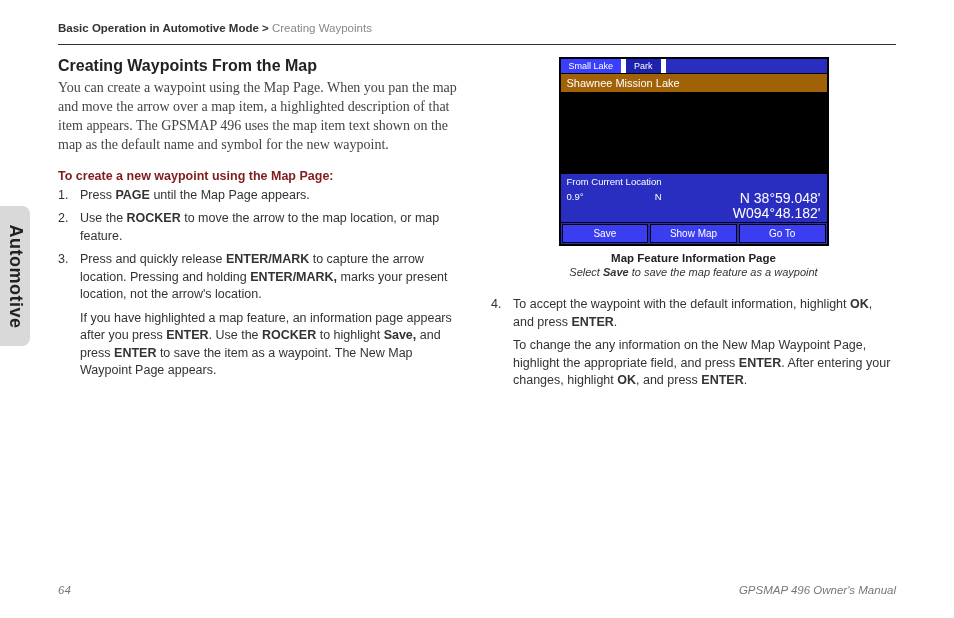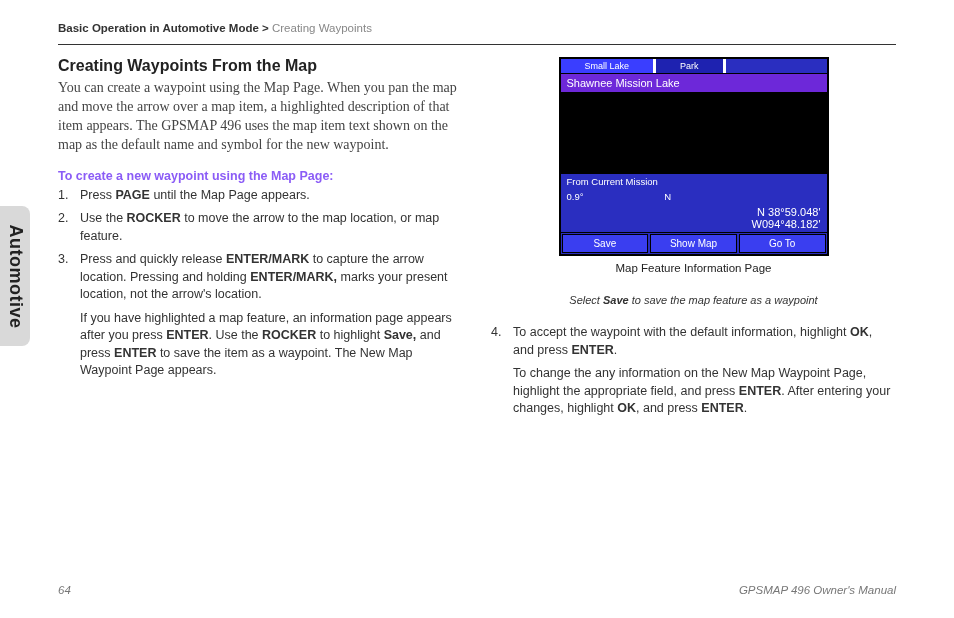--- a/index.html
+++ b/index.html
@@ -59,21 +59,21 @@
   p.intro {
     font-family: Georgia, "Times New Roman", serif;
     font-size: 14px;
     color: #444;
     line-height: 1.35;
     margin-bottom: 14px;
   }
   p.subhead {
     font-size: 12.5px;
     font-weight: bold;
-    color: #8b5cf6;
+    color: #7f1d1d;
     margin-bottom: 4px;
   }
   ol.steps {
     list-style: none;
     font-size: 12.5px;
     color: #333;
     line-height: 1.4;
   }
   ol.steps > li {
     position: relative;
@@ -96,28 +96,28 @@
     border: 2px solid #000;
     font-family: Arial, sans-serif;
     font-size: 10px;
     color: #fff;
   }
   .device .tabs {
     display: flex;
     background: #2a2ec0;
   }
   .device .tabs .tab {
-    padding: 2px 24px;
+    padding: 2px 8px;
     font-size: 9px;
-    border-right: 3px solid #ffffff;
+    border-right: 5px solid #ffffff;
     background: #1e22b0;
   }
   .device .tabs .tab.active { background: #3a3eff; }
   .device .title-row {
-    background: #6d28d9;
+    background: #a16207;
     padding: 3px 6px;
     font-size: 11px;
     border-top: 1px solid #000;
     border-bottom: 1px solid #000;
   }
   .device .map-area {
     height: 80px;
     background: #000;
   }
   .device .loc-label {
@@ -127,40 +127,40 @@
     border-top: 1px solid #000;
   }
   .device .loc-row {
     display: flex;
     background: #2a2ec0;
     padding: 2px 6px;
     font-size: 9.5px;
     justify-content: space-between;
     border-bottom: 1px solid #000;
   }
-  .device .loc-row .coords { text-align: right; line-height: 1.05; font-size: 11px; margin-top: 16px; }
+  .device .loc-row .coords { text-align: right; line-height: 1.05; font-size: 14px; }
   .device .btn-row {
     display: flex;
     background: #2a2ec0;
   }
   .device .btn-row .dbtn {
     flex: 1;
     text-align: center;
     font-size: 10px;
     padding: 3px 0;
     background: #3a3ef0;
     border: 1px solid #000;
     margin: 1px;
   }
   .caption {
     text-align: center;
     font-size: 11.5px;
     color: #222;
   }
-  .caption .cap-title { font-weight: normal; display: block; margin-bottom: 20px; }
+  .caption .cap-title { font-weight: bold; display: block; margin-bottom: 2px; }
   .caption .cap-sub { font-style: italic; display: block; font-size: 11px; color: #333; }
   .caption .cap-sub .b { font-style: italic; font-weight: bold; }
 
   ol.steps-right {
     list-style: none;
     font-size: 12.5px;
     color: #333;
     line-height: 1.4;
     margin-top: 18px;
   }
@@ -229,21 +229,21 @@
   </div>
 
   <div class="col col-right">
     <div class="device">
       <div class="tabs">
         <div class="tab active">Small Lake</div>
         <div class="tab">Park</div>
       </div>
       <div class="title-row">Shawnee Mission Lake</div>
       <div class="map-area"></div>
-      <div class="loc-label">From Current Mission</div>
+      <div class="loc-label">From Current Location</div>
       <div class="loc-row">
         <span>0.9°</span>
         <span>N</span>
         <span class="coords">
           <span>N 38°59.048'</span><br>
           <span>W094°48.182'</span>
         </span>
       </div>
       <div class="btn-row">
         <div class="dbtn">Save</div>

